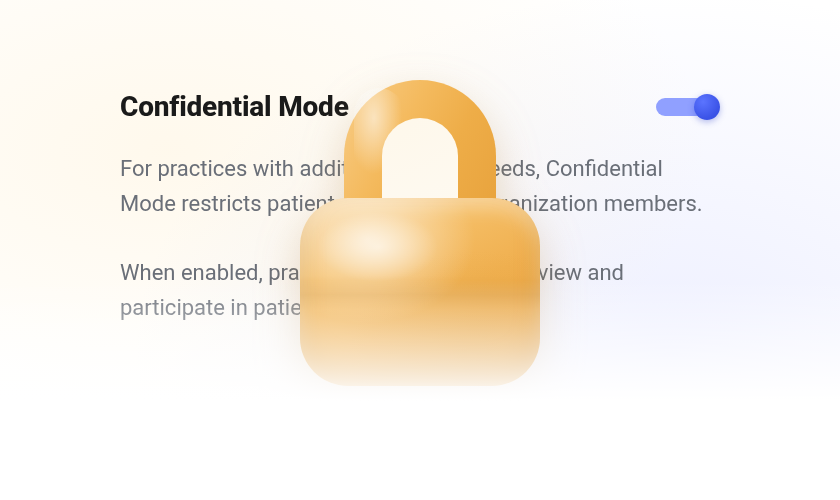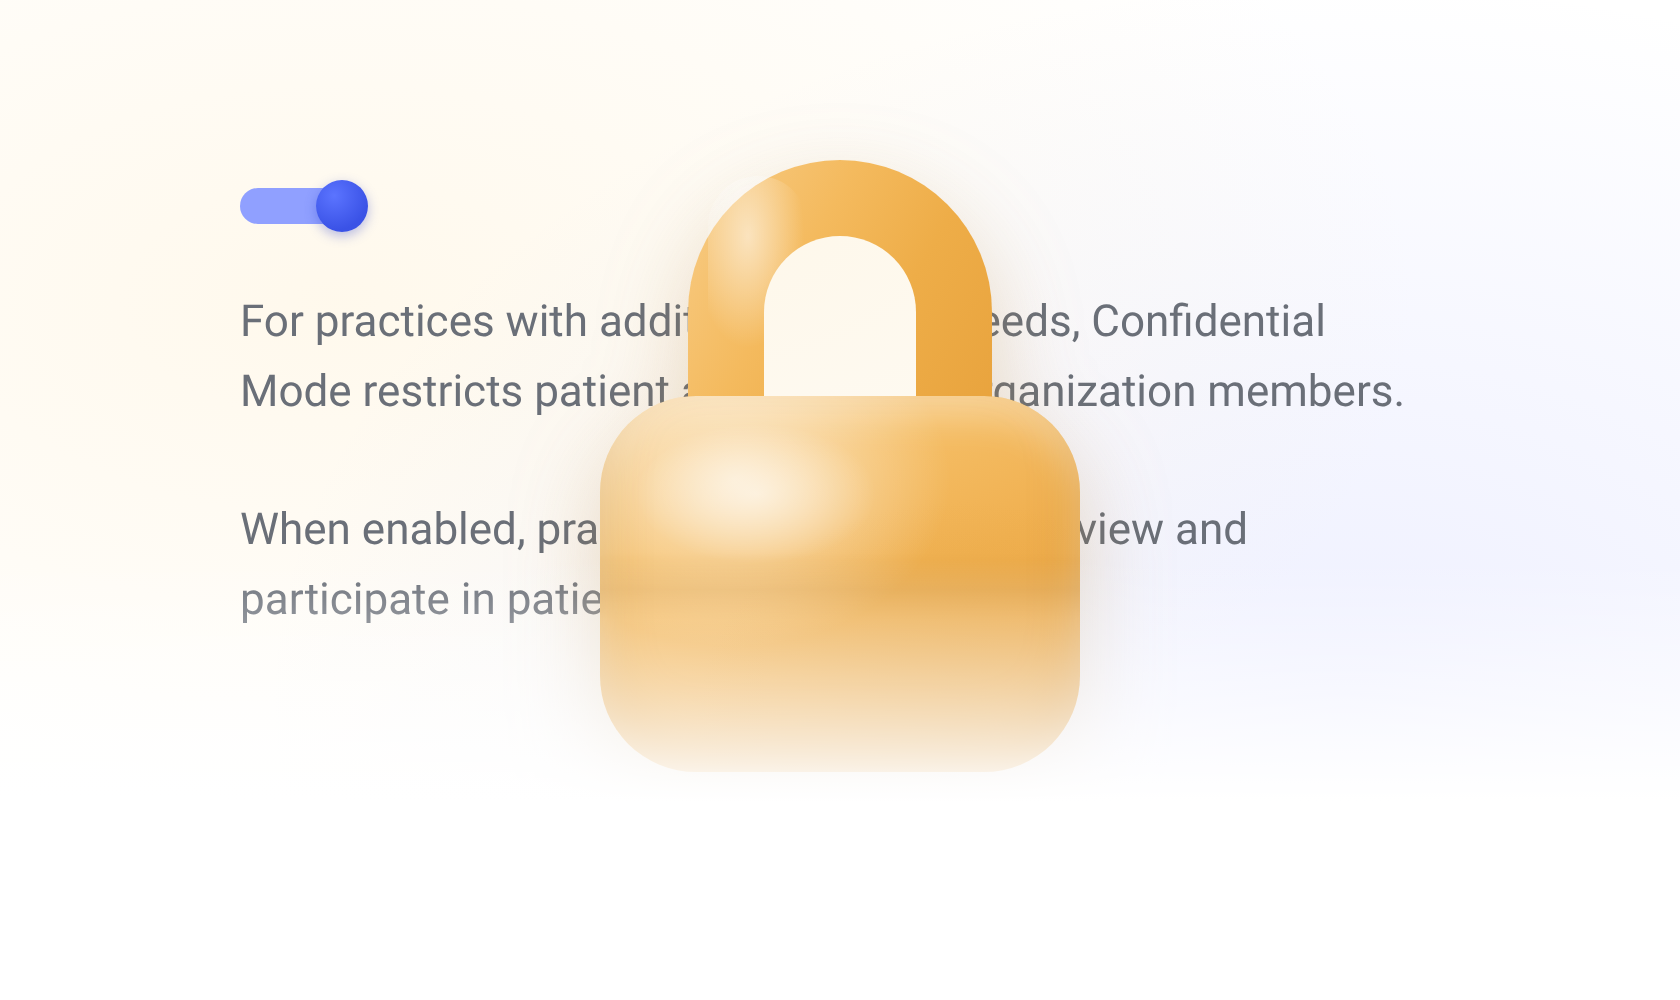--- a/index.html
+++ b/index.html
@@ -178,20 +178,21 @@
 
 </style>
 </head>
 <body>
 
 <div class="stage">
 
   <div class="card">
 
     <div class="header-row">
+      <div class="title">Confidential Mode</div>
 
       <div class="toggle" role="switch" aria-checked="true">
         <div class="toggle-track"></div>
         <div class="toggle-knob"></div>
       </div>
     </div>
 
     <p class="desc">For practices with additional privacy needs, Confidential Mode restricts patient access for all organization members.</p>
 
     <p class="desc2">When enabled, practice members can only view and participate in patient chats that are</p>

